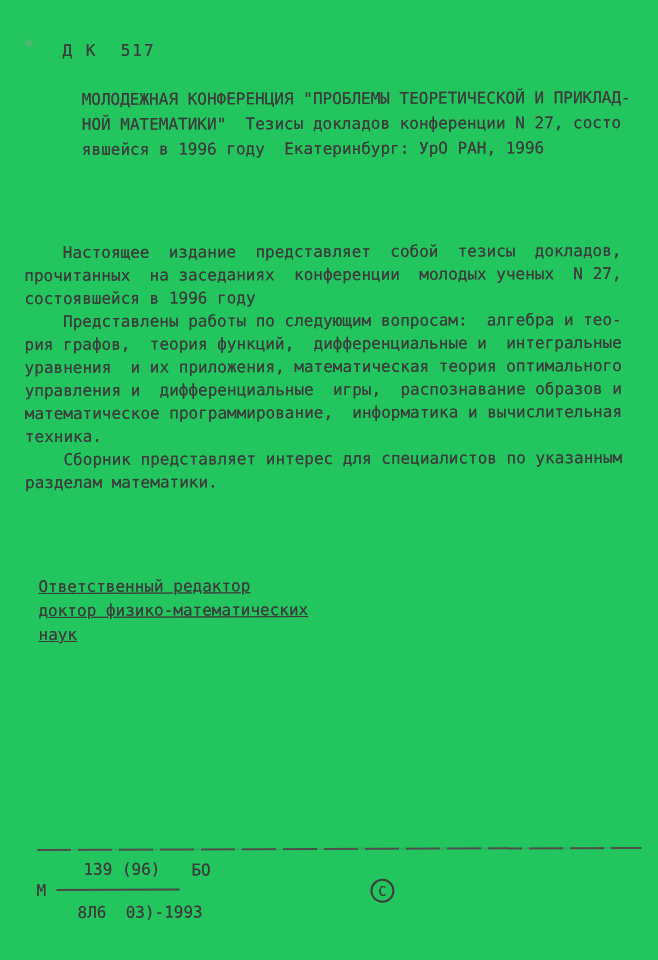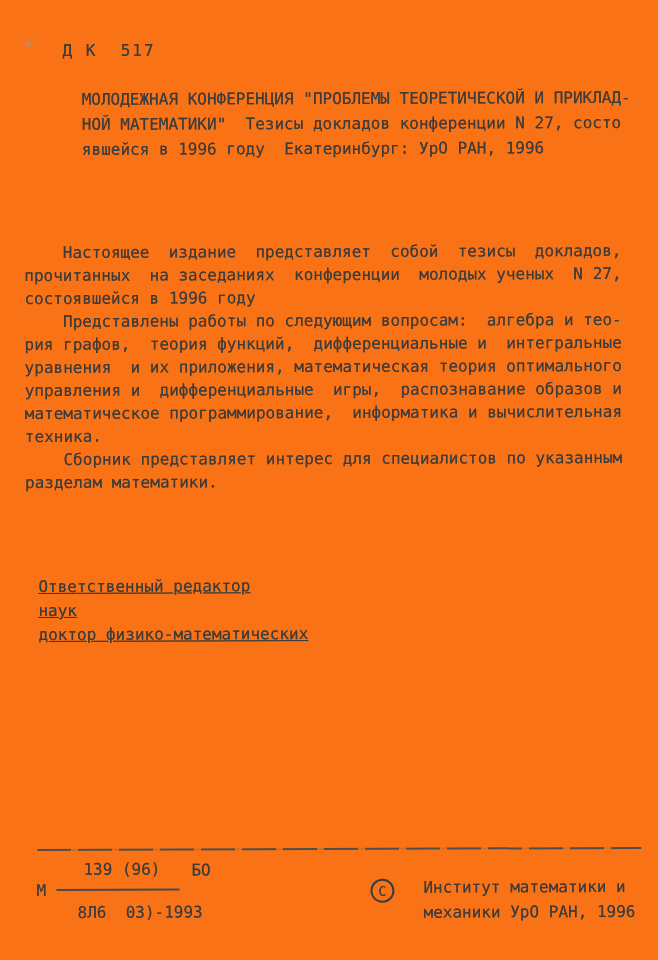--- a/index.html
+++ b/index.html
@@ -1,20 +1,20 @@
 <!DOCTYPE html>
 <html><head>
 <meta charset="utf-8">
 <style>
   html,body{margin:0;padding:0;background:#e8e8e6;}
   .page{
     position:relative;
     width:658px;height:960px;
     margin:0 auto;
-    background:#f97316;
+    background:#22c55e;
     overflow:hidden;
     font-family:"DejaVu Sans Mono","Liberation Mono",monospace;
     color:#3c3c3c;
   }
   .scan-tilt{
     position:absolute;inset:0;
     transform:rotate(-0.2deg);
   }
   .mono-line{
     white-space:pre;
@@ -88,34 +88,30 @@
       <div class="mono-line">уравнения  и их приложения, математическая теория оптимального</div>
       <div class="mono-line">управления и  дифференциальные  игры,  распознавание образов и</div>
       <div class="mono-line">математическое программирование,  информатика и вычислительная</div>
       <div class="mono-line">техника.</div>
       <div class="mono-line">    Сборник представляет интерес для специалистов по указанным</div>
       <div class="mono-line">разделам математики.</div>
     </div>
 
     <div class="editor-block">
       <div class="mono-line">Ответственный редактор</div>
+      <div class="mono-line">доктор физико-математических</div>
       <div class="mono-line">наук</div>
-      <div class="mono-line">доктор физико-математических</div>
     </div>
 
     <div class="rule"></div>
 
     <div class="imprint-prefix mono-line">М</div>
     <div class="imprint-numerator mono-line">139 (96)</div>
     <div class="imprint-bar"></div>
     <div class="imprint-suffix mono-line">БО</div>
     <div class="imprint-denominator mono-line">8Л6  03)-1993</div>
 
     <div class="copyright-circle">
       <span>С</span>
     </div>
-    <div class="publisher-block">
-      <div class="mono-line">Институт математики и</div>
-      <div class="mono-line">механики УрО РАН, 1996</div>
-    </div>
 
   </div>
 </div>
 
 </body></html>

